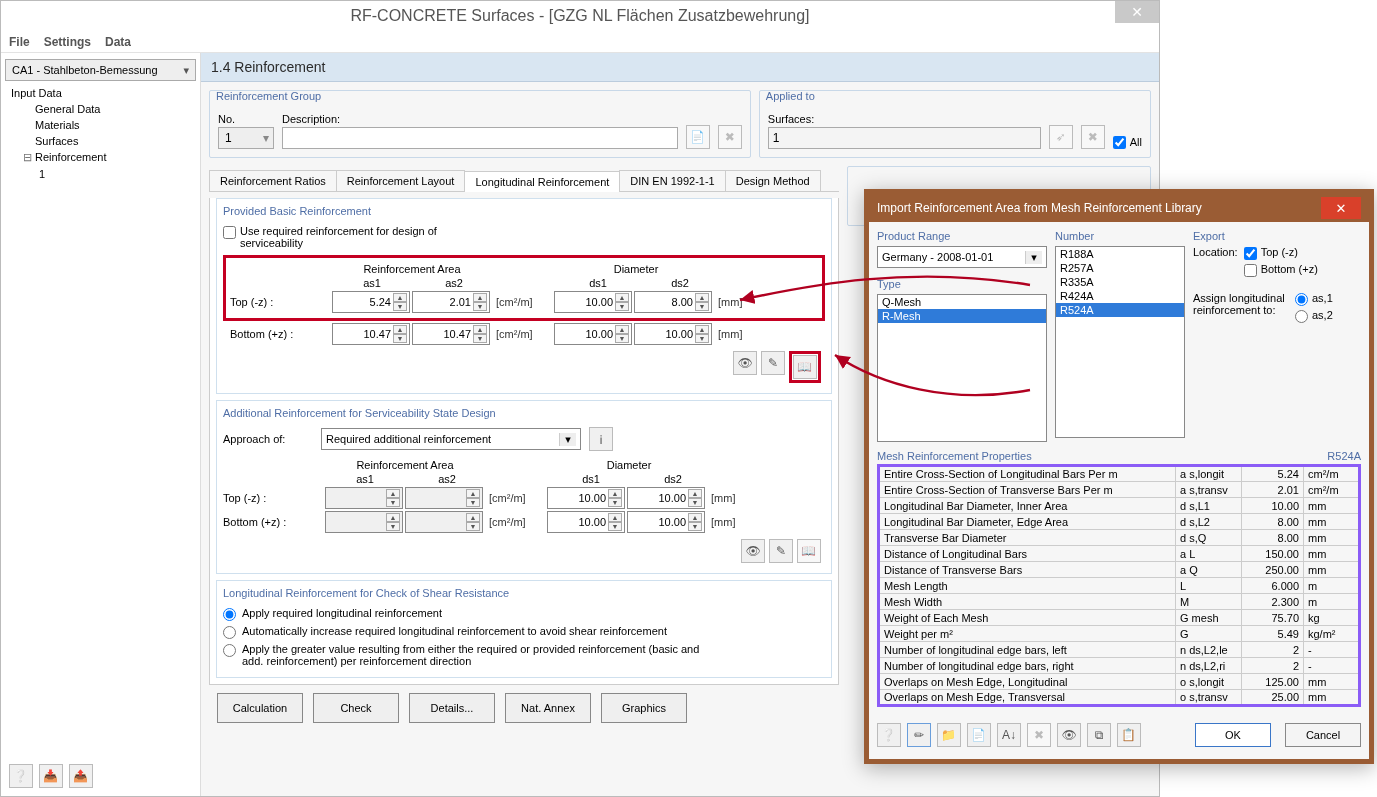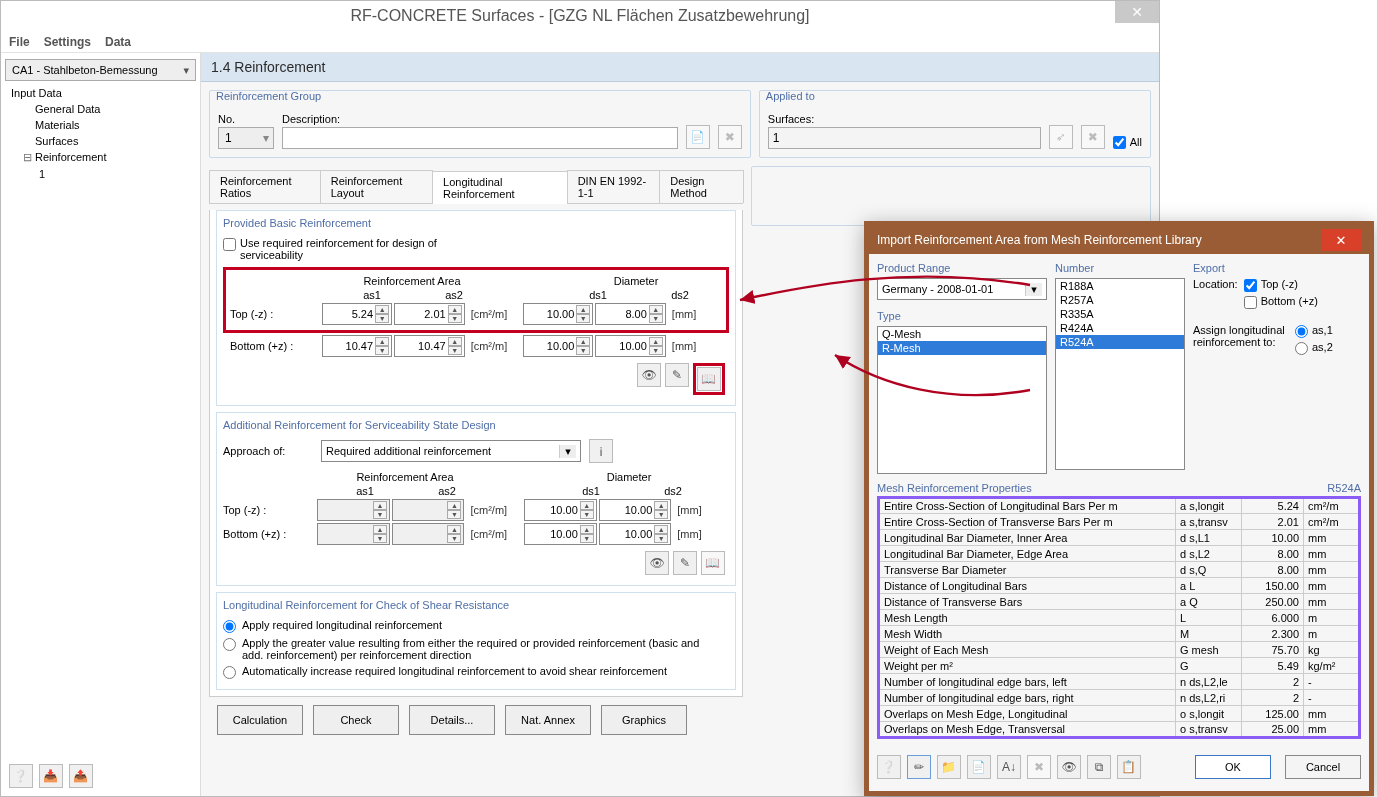--- a/index.html
+++ b/index.html
@@ -66,21 +66,21 @@
 
 .radio-group { font-size:11px; }
 .radio-item { display:flex; align-items:flex-start; gap:6px; margin:4px 0; }
 .radio-item input { margin-top:1px; }
 
 .bottom-buttons { display:flex; gap:10px; padding:8px; }
 .btn { min-width:86px; height:30px; border:1px solid #888; background:#efefef; display:inline-flex; align-items:center; justify-content:center; font-size:11px; padding:0 10px;}
 .help-row { position:absolute; left:8px; bottom:8px; display:flex; gap:6px; }
 
 
-.dialog { position:absolute; left:864px; top:221px; width:510px; height:575px; border:5px solid #9a5c34; background:#f6f6f6; box-shadow:0 4px 20px rgba(0,0,0,0.3); }
+.dialog { position:absolute; left:864px; top:189px; width:510px; height:575px; border:5px solid #9a5c34; background:#f6f6f6; box-shadow:0 4px 20px rgba(0,0,0,0.3); }
 .dialog .titlebar { height:28px; background:#9a5c34; display:flex; align-items:center; padding:0 8px; color:#fff; font-size:12px; }
 .dialog .titlebar .dclose { margin-left:auto; width:40px; height:22px; background:#d9402a; color:#fff; display:flex; align-items:center; justify-content:center; font-size:13px;}
 .dialog-body { padding:8px; display:flex; gap:8px; }
 .dcol { display:flex; flex-direction:column; }
 .dlabel { color:#4f6ea6; font-size:11px; margin-bottom:4px; }
 .ddrop { height:22px; border:1px solid #888; background:#fff; display:flex; align-items:center; padding:0 4px; font-size:11px; position:relative;}
 .ddrop::after{content:"▾"; position:absolute; right:4px; background:#eee; border-left:1px solid #ccc; width:16px; text-align:center; }
 .listbox { border:1px solid #888; background:#fff; font-size:11px; overflow:hidden; }
 .listbox .item { padding:1px 4px; }
 .listbox .item.sel { background:#2f7bd9; color:#fff; }
@@ -172,21 +172,21 @@
               <div class="iconbtn disabled">✖</div>
               <label class="chk" style="align-items:center;">
                   <input type="checkbox" checked="" style="">
                   <span>All</span>
                 </label>
             </div>
           </div>
         </div>
 
         <div style="display:flex;">
-          <div style="width:534px;">
+          <div style="width:630px;">
         <div class="tabs">
           <div class="tab">Reinforcement Ratios</div>
           <div class="tab">Reinforcement Layout</div>
           <div class="tab active">Longitudinal Reinforcement</div>
           <div class="tab">DIN EN 1992-1-1</div>
           <div class="tab">Design Method</div>
         </div>
 
         <div class="panel-box">
 
@@ -393,25 +393,25 @@
 
           <div class="subfieldset">
             <span class="legend2">Longitudinal Reinforcement for Check of Shear Resistance</span>
             <div class="radio-group">
               <label class="radio-item">
                       <input type="radio" name="sh" checked="" style="">
                       <span>Apply required longitudinal reinforcement</span>
                     </label>
               <label class="radio-item">
                       <input type="radio" name="sh" style="">
-                      <span style="width:460px;">Apply the greater value resulting from either the required or provided reinforcement (basic and add. reinforcement) per reinforcement direction</span>
+                      <span style="width:460px;">Automatically increase required longitudinal reinforcement to avoid shear reinforcement</span>
                     </label>
               <label class="radio-item">
                       <input type="radio" name="sh" style="">
-                      <span style="width:460px;">Automatically increase required longitudinal reinforcement to avoid shear reinforcement</span>
+                      <span style="width:460px;">Apply the greater value resulting from either the required or provided reinforcement (basic and add. reinforcement) per reinforcement direction</span>
                     </label>
             </div>
           </div>
         </div>
         </div>
 
         <div class="fieldset" style="flex:1; margin-left:8px; margin-top:0; height:60px;">
         </div>
         </div>
 

